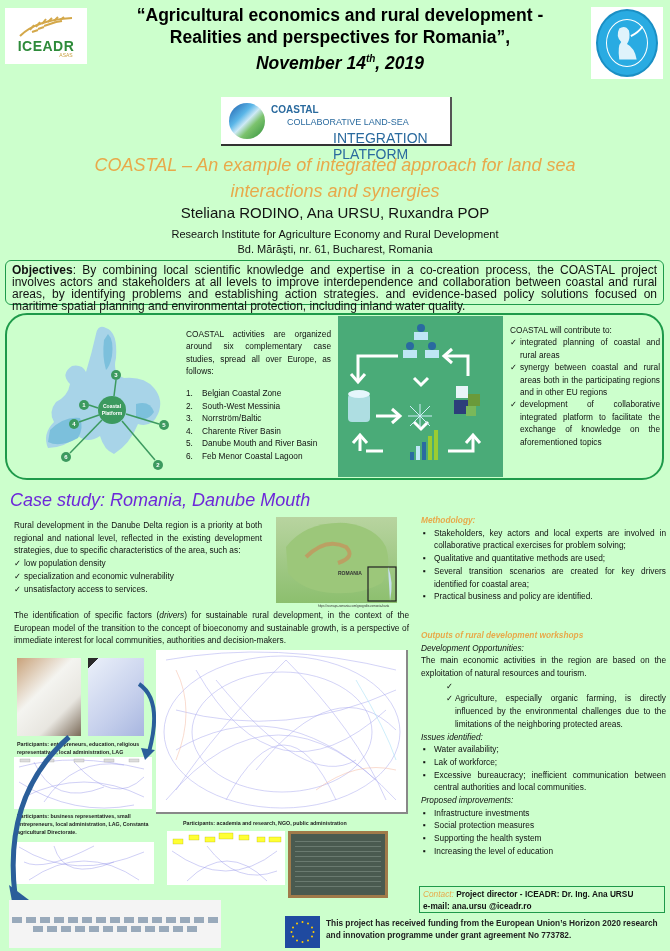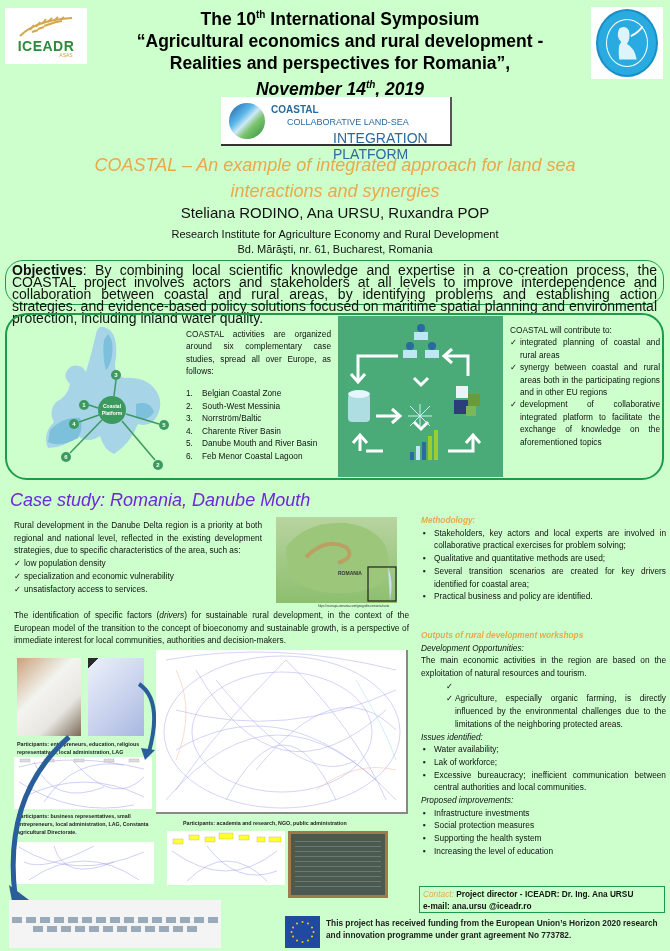--- a/index.html
+++ b/index.html
@@ -17,21 +17,21 @@
 .title sup{font-size:10px}
 .title .date{font-style:italic}
 .coastal-logo{left:221px;top:97px;width:231px;height:49px;background:#fff;border-right:2px solid #555;border-bottom:2px solid #333;display:flex;align-items:center;padding-left:8px}
 .coastal-logo .circ{width:36px;height:36px;border-radius:50%;background:linear-gradient(135deg,#1e5aa8 0%,#5ab6e8 35%,#cde9f5 50%,#7cc36d 65%,#2f8f3b 100%)}
 .coastal-logo .t1{position:absolute;left:50px;top:7px;font-weight:bold;font-size:10px;color:#2a6a9e}
 .coastal-logo .t2{position:absolute;left:66px;top:20px;font-size:9px;color:#2a6a9e}
 .coastal-logo .t3{position:absolute;left:112px;top:33px;font-size:14px;color:#2a6a9e}
 .subtitle{left:40px;width:590px;top:152px;text-align:center;font-style:italic;font-weight:normal;color:#e8a94a;font-size:18px;line-height:26px}
 .authors{left:0;width:670px;top:204px;text-align:center;font-size:15px}
 .inst{left:0;width:670px;top:227px;text-align:center;font-size:11px;line-height:15px}
-.objectives{left:5px;top:260px;width:659px;height:45px;border:1.5px solid #1e9a4a;border-radius:18px;padding:3px 6px;font-size:14px;line-height:12px;text-align:justify}
+.objectives{left:5px;top:260px;width:659px;height:45px;border:1.5px solid #1e9a4a;border-radius:6px;padding:3px 6px;font-size:12px;line-height:12px;text-align:justify}
 .activities-box{left:5px;top:313px;width:659px;height:167px;border:2px solid #1e9a4a;border-radius:22px}
 .map-eu{left:36px;top:320px;width:140px;height:150px}
 .act-text{left:186px;top:328px;width:145px;font-size:8.3px;line-height:12.3px;text-align:justify}
 .act-list{left:186px;top:387px;font-size:8.3px;line-height:12.6px}
 .act-list li{list-style:none;display:flex}
 .act-list li span.n{width:16px;display:inline-block}
 .green-diag{left:338px;top:316px;width:165px;height:161px;background:#4aab78}
 .contrib{left:510px;top:324px;width:150px;font-size:8.3px;line-height:12.4px;text-align:justify}
 .contrib .ck{display:flex}
 .contrib .ck .m{width:10px;flex:none}
@@ -84,21 +84,20 @@
   <div class="seal">
     <div class="inner"></div>
     <svg viewBox="0 0 60 66" width="58" height="64" style="position:absolute;left:0;top:0">
       <path d="M22 18 q6 -4 10 2 q2 8 -2 14 q8 4 10 16 l-18 0 q-2 -14 2 -18 q-6 -6 -2 -14z" fill="#fff" opacity="0.85"></path>
       <path d="M34 26 q8 -4 12 -10" stroke="#fff" stroke-width="2" fill="none"></path>
     </svg>
   </div>
 </div>
 
 <div class="abs title">
-  <div><span>The 10</span><sup>th</sup><span> International Symposium</span></div>
   <div>“Agricultural economics and rural development -</div>
   <div>Realities and perspectives for Romania”,</div>
   <div class="date"><span>November 14</span><sup>th</sup><span>,  2019</span></div>
 </div>
 
 <div class="abs coastal-logo">
   <div class="circ"></div>
   <div class="t1">COASTAL</div>
   <div class="t2">COLLABORATIVE LAND-SEA</div>
   <div class="t3">INTEGRATION PLATFORM</div>

